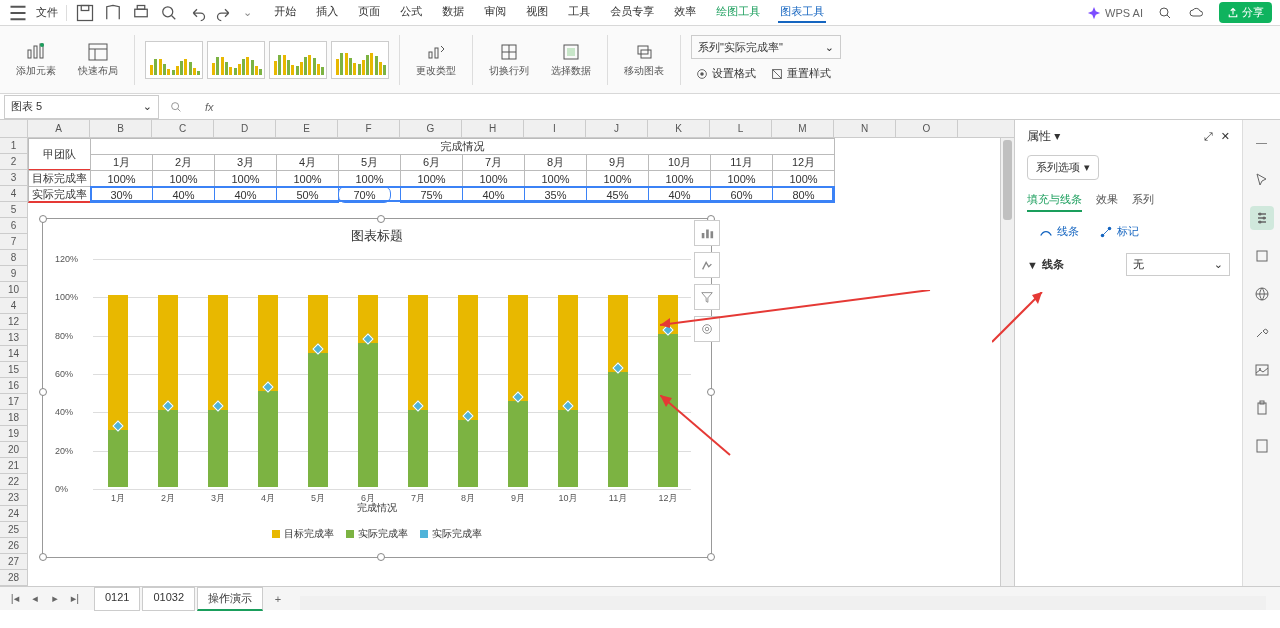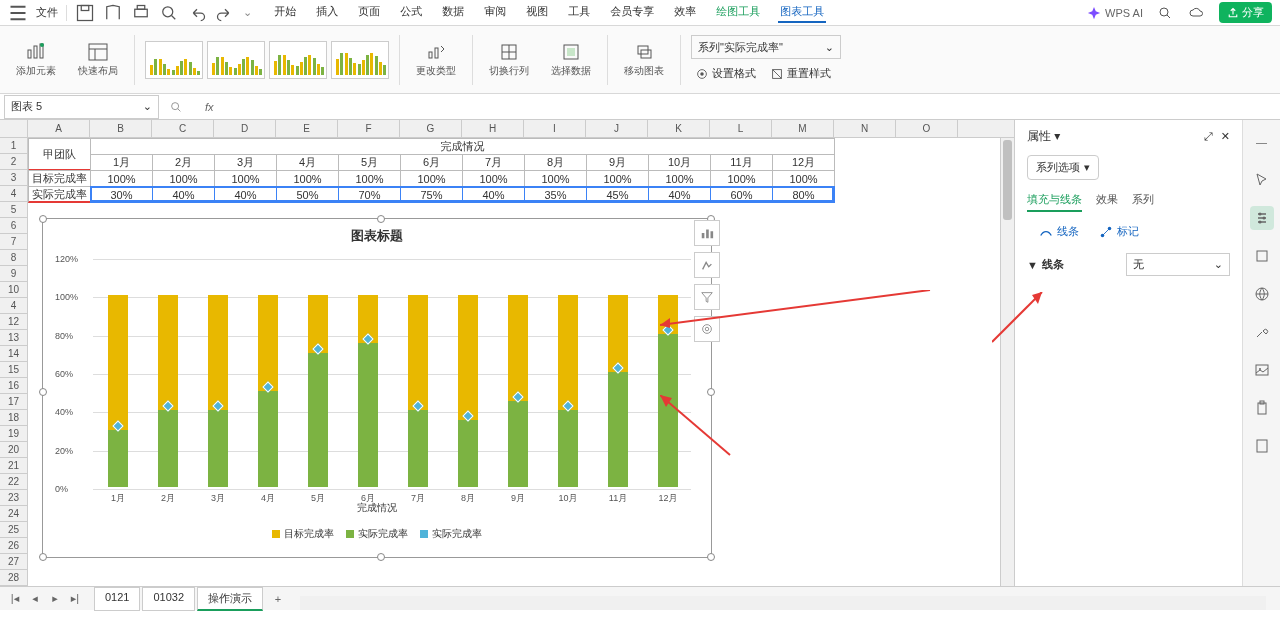--- a/index.html
+++ b/index.html
@@ -47,21 +47,21 @@
     .row-h { height: 16px; text-align: center; border-bottom: 1px solid #ccc; font-size: 10px; color: #555; line-height: 16px; }
     .cells { position: relative; flex: 1; }
     .cell { position: absolute; border: 1px solid #bbb; display: flex; align-items: center; justify-content: center; background: #fff; font-size: 11px; }
     .merged-header { background: #fff; }
     .row-label { justify-content: center; }
     .sel-row { border: 1px solid #3b82f6; background: #fff; }
     
     
     .chart-box { position: absolute; top: 80px; left: 14px; width: 670px; height: 340px; background: #fff; border: 1px solid #999; }
     .chart-handle { position: absolute; width: 8px; height: 8px; border: 1px solid #888; background: #fff; border-radius: 50%; }
-    .chart-title { text-align: center; font-size: 13px; font-weight: bold; margin-top: 8px; }
+    .chart-title { text-align: center; font-size: 13px; font-weight: normal; margin-top: 8px; }
     .chart-plot { position: absolute; top: 40px; left: 50px; right: 20px; bottom: 70px; }
     .y-axis-lbl { position: absolute; left: -38px; font-size: 9px; color: #555; transform: translateY(-50%); }
     .grid-line { position: absolute; left: 0; right: 0; height: 1px; background: #ddd; }
     .bar-group { position: absolute; bottom: 0; width: 20px; }
     .bar-seg { position: absolute; bottom: 0; width: 100%; }
     .bar-seg.target { background: #e8b800; }
     .bar-seg.actual { background: #7cb342; }
     .marker { position: absolute; width: 8px; height: 8px; background: #4fb3d9; border: 1px solid #fff; left: 6px; transform: translateY(-50%) rotate(45deg); }
     .x-lbl { position: absolute; bottom: -18px; font-size: 9px; color: #555; transform: translateX(-50%); }
     .x-axis-title { position: absolute; bottom: 42px; left: 50%; transform: translateX(-50%); font-size: 10px; }
@@ -429,21 +429,21 @@
           <div class="cell " style="left: 496px; top: 32px; width: 63px; height: 17px;">100%</div>
           <div class="cell " style="left: 558px; top: 32px; width: 63px; height: 17px;">100%</div>
           <div class="cell " style="left: 620px; top: 32px; width: 63px; height: 17px;">100%</div>
           <div class="cell " style="left: 682px; top: 32px; width: 63px; height: 17px;">100%</div>
           <div class="cell " style="left: 744px; top: 32px; width: 63px; height: 17px;">100%</div>
           <div class="cell row-label" style="left: 0px; top: 48px; width: 63px; height: 17px; border-bottom: 2px solid rgb(229, 57, 53);">实际完成率</div>
           <div class="cell sel-row" style="left: 62px; top: 48px; width: 63px; height: 17px;">30%</div>
           <div class="cell sel-row" style="left: 124px; top: 48px; width: 63px; height: 17px;">40%</div>
           <div class="cell sel-row" style="left: 186px; top: 48px; width: 63px; height: 17px;">40%</div>
           <div class="cell sel-row" style="left: 248px; top: 48px; width: 63px; height: 17px;">50%</div>
-          <div class="cell sel-row" style="left: 310px; top: 48px; width: 63px; height: 17px;">70%</div>
+          <div class="cell sel-row" style="left: 310px; top: 48px; width: 53px; height: 17px; border-radius: 7px;">70%</div>
           <div class="cell sel-row" style="left: 372px; top: 48px; width: 63px; height: 17px;">75%</div>
           <div class="cell sel-row" style="left: 434px; top: 48px; width: 63px; height: 17px;">40%</div>
           <div class="cell sel-row" style="left: 496px; top: 48px; width: 63px; height: 17px;">35%</div>
           <div class="cell sel-row" style="left: 558px; top: 48px; width: 63px; height: 17px;">45%</div>
           <div class="cell sel-row" style="left: 620px; top: 48px; width: 63px; height: 17px;">40%</div>
           <div class="cell sel-row" style="left: 682px; top: 48px; width: 63px; height: 17px;">60%</div>
           <div class="cell sel-row" style="left: 744px; top: 48px; width: 63px; height: 17px;">80%</div>
           <div style="position: absolute; left: 62px; top: 48px; width: 744px; height: 16px; border: 2px solid rgb(59, 130, 246); pointer-events: none;"></div>
           <div class="chart-box">
             <div class="chart-handle" style="left: -4px; top: 50%;"></div>

